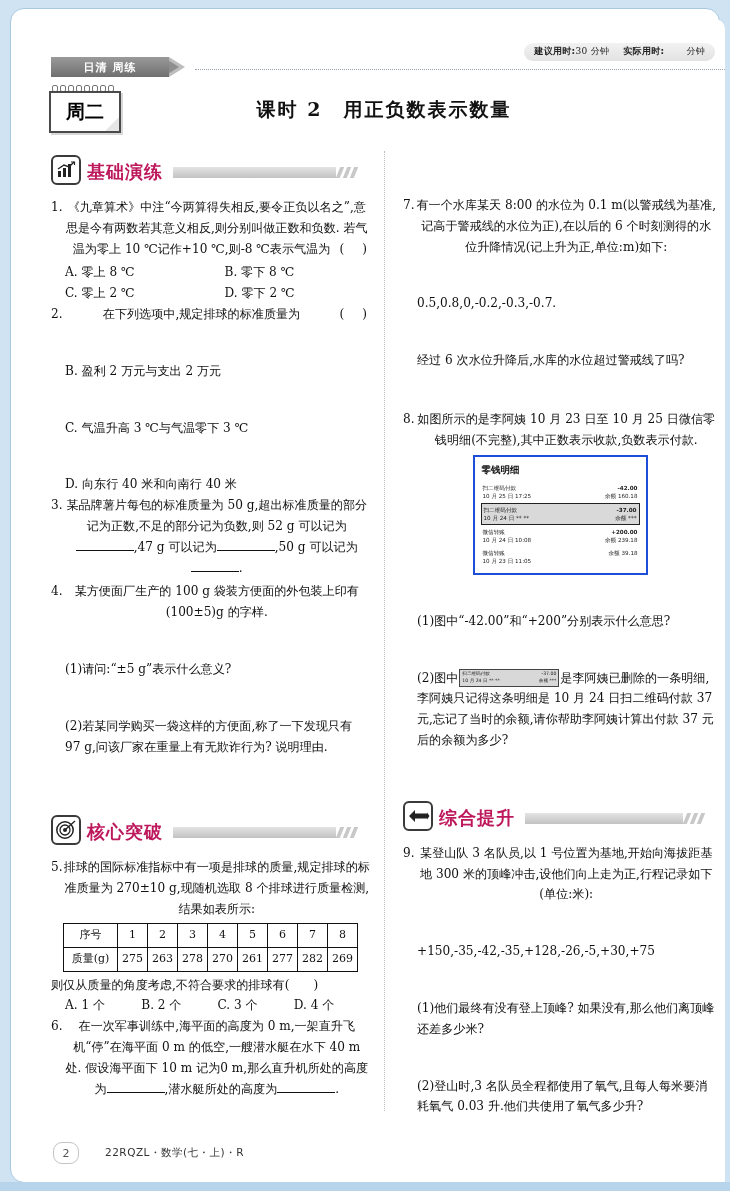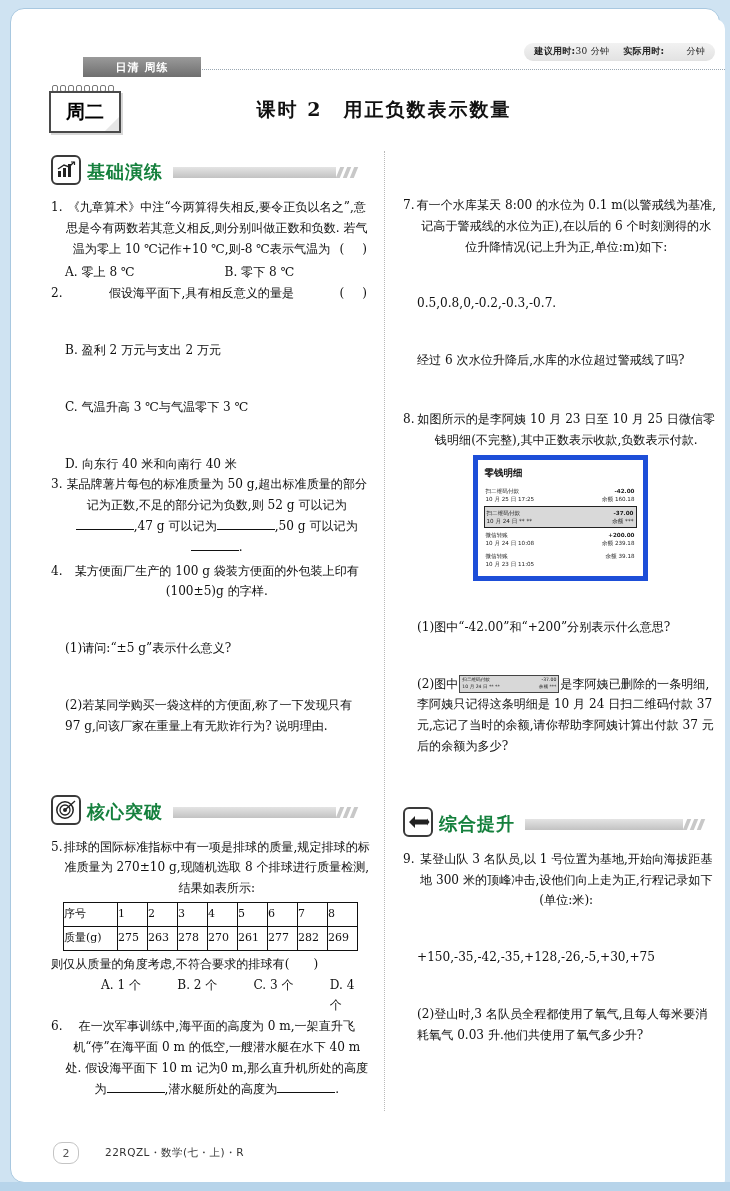--- a/index.html
+++ b/index.html
@@ -55,21 +55,21 @@
   }
 
   .tag-riqing {
     position:absolute; left:16px; top:38px;
     width:118px; height:20px;
     background:linear-gradient(#9a9a9a,#6f6f6f);
     color:#fff; font-weight:bold;
     font-size:11px;
     font-family:"DejaVu Sans","Liberation Sans",sans-serif;
     letter-spacing:1px;
-    display:flex; align-items:center; justify-content:center;margin-left:32px;
+    display:flex; align-items:center; justify-content:center;
   }
   .tag-arrow {
     position:absolute; left:134px; top:38px;
     width:0; height:0;
     border-top:10px solid transparent;
     border-bottom:10px solid transparent;
     border-left:16px solid #bdbdbd;
   }
   .tag-arrow2 {
     position:absolute; left:128px; top:38px;
@@ -134,21 +134,21 @@
   .banner .ico {
     position:absolute; left:0; top:0;
     width:30px; height:30px;
     border:2px solid #3a3a3a; border-radius:6px;
     background:#fff;
     display:flex; align-items:center; justify-content:center;
   }
   .banner .btxt {
     position:absolute; left:36px; top:2px;
     font-size:18px; font-weight:bold; letter-spacing:1px;
-    color:#15803d;
+    color:#be185d;
     font-family:"DejaVu Sans","Liberation Sans",sans-serif;
   }
   .banner .bar {
     position:absolute; left:122px; top:12px; right:34px; height:11px;
     background:linear-gradient(#e4e4e4,#c2c2c2);
   }
   .banner .slashes {
     position:absolute; right:4px; top:12px; height:11px; width:28px;
     display:flex; gap:3px;
   }
@@ -158,47 +158,47 @@
   }
 
   
   .q { margin:0 0 3px 0; display:flex; }
   .q .num { flex:0 0 auto; margin-right:1px; }
   .q .body { flex:1 1 auto;text-align:center; }
   .ind { margin-left:14px;margin-top:36px; }
   .opts { display:flex; }
   .opts .o { width:50%; padding-left:14px; }
   .opts4 { display:flex; padding-left:14px; }
-  .opts4 .o { width:25%;margin-left:36px; }
+  .opts4 .o { width:25%; }
   .paren { float:right; letter-spacing:3px; }
   .fill { display:inline-block; border-bottom:1px solid #111; }
   .f-lg { width:58px; }
   .f-md { width:48px; }
   .nums { font-family:"DejaVu Serif",serif; }
 
   
   table.vt {
     border-collapse:collapse;
     margin:3px 0 3px 12px;
     font-size:11px;
     font-family:"DejaVu Serif",serif;
   }
   table.vt td {
     border:1px solid #111;
-    text-align:left;
+    text-align:center;
     padding:2px 0;
     height:19px;
   }
   table.vt td.hd { width:54px; font-size:11px; }
   table.vt td.cell { width:30px; }
 
   
   .wx {
     width:175px; margin:4px auto 6px auto;
-    border:5px solid #1d4ed8; background:#fff;
+    border:2px solid #1d4ed8; background:#fff;
     padding:4px 6px 5px 6px;
     font-family:"DejaVu Sans","Liberation Sans",sans-serif;
   }
   .wx-title { font-size:9.5px; font-weight:bold; margin:1px 0 5px 1px; }
   .wx-row {
     display:flex; justify-content:space-between;
     font-size:5.6px; line-height:1.45;
     padding:1px 2px; margin-bottom:2px; color:#1a1a1a;
   }
   .wx-row.sel { border:1px solid #222; background:#d9d9d9; padding:2px; }
@@ -291,24 +291,28 @@
         </div>
 
         <div class="q">
           <span class="num">1.</span>
           <span class="body"><span>《九章算术》中注“今两算得失相反,要令正负以名之”,意思是今有两数若其意义相反,则分别叫做正数和负数. 若气温为零上 10 ℃记作+10 ℃,则-8 ℃表示气温为</span><span class="paren">(　)</span></span>
         </div>
         <div class="opts">
           <div class="o">A. 零上 8 ℃</div>
           <div class="o">B. 零下 8 ℃</div>
         </div>
+        <div class="opts">
+          <div class="o">C. 零上 2 ℃</div>
+          <div class="o">D. 零下 2 ℃</div>
+        </div>
 
         <div class="q">
           <span class="num">2.</span>
-          <span class="body"><span>假设海平面下,具有相反意义的量是</span><span class="paren">(　)</span></span>
+          <span class="body"><span>在下列选项中,规定排球的标准质量为</span><span class="paren">(　)</span></span>
         </div>
         <div class="ind">B. 盈利 2 万元与支出 2 万元</div>
         <div class="ind">C. 气温升高 3 ℃与气温零下 3 ℃</div>
         <div class="ind">D. 向东行 40 米和向南行 40 米</div>
 
         <div class="q">
           <span class="num">3.</span>
           <span class="body"><span>某品牌薯片每包的标准质量为 50 g,超出标准质量的部分记为正数,不足的部分记为负数,则 52 g 可以记为</span><span class="fill f-lg"></span><span>,47 g 可以记为</span><span class="fill f-lg"></span><span>,50 g 可以记为</span><span class="fill f-md"></span><span>.</span></span>
         </div>
 
@@ -480,20 +484,21 @@
                 <i></i>
                 <i></i>
               </div>
         </div>
 
         <div class="q">
           <span class="num">9.</span>
           <span class="body">某登山队 3 名队员,以 1 号位置为基地,开始向海拔距基地 300 米的顶峰冲击,设他们向上走为正,行程记录如下(单位:米):</span>
         </div>
         <div class="ind">+150,-35,-42,-35,+128,-26,-5,+30,+75</div>
+        <div class="ind">(1)他们最终有没有登上顶峰? 如果没有,那么他们离顶峰还差多少米?</div>
         <div class="ind">(2)登山时,3 名队员全程都使用了氧气,且每人每米要消耗氧气 0.03 升.他们共使用了氧气多少升?</div>
 
       </div>
     </div>
 
     <div class="footer">
       <div class="pagenum">2</div>
       <div class="ftxt">22RQZL・数学(七・上)・R</div>
     </div>
 

